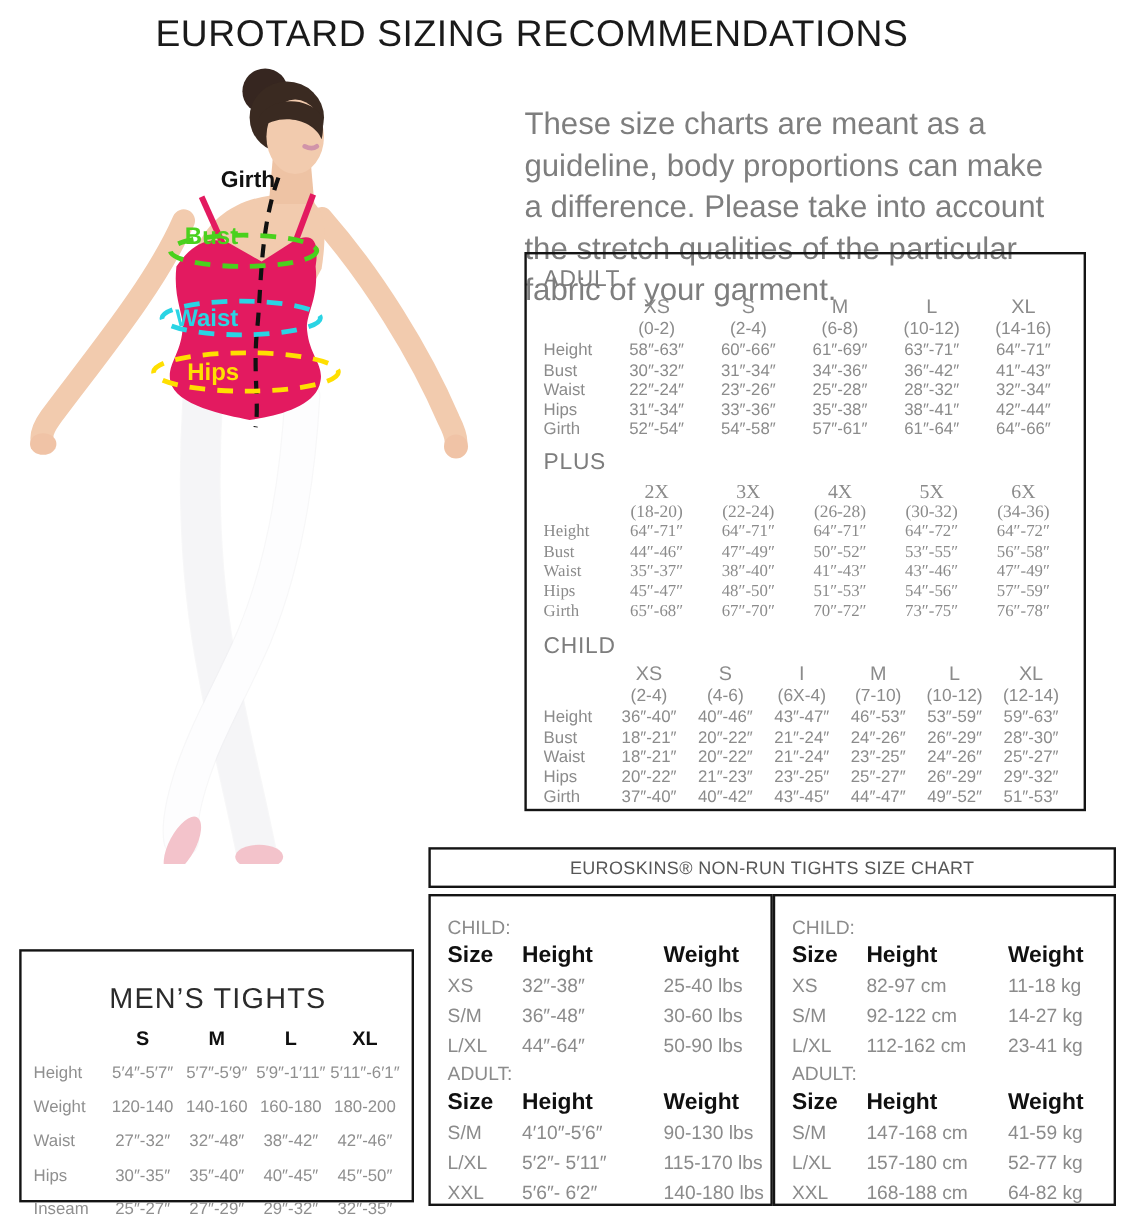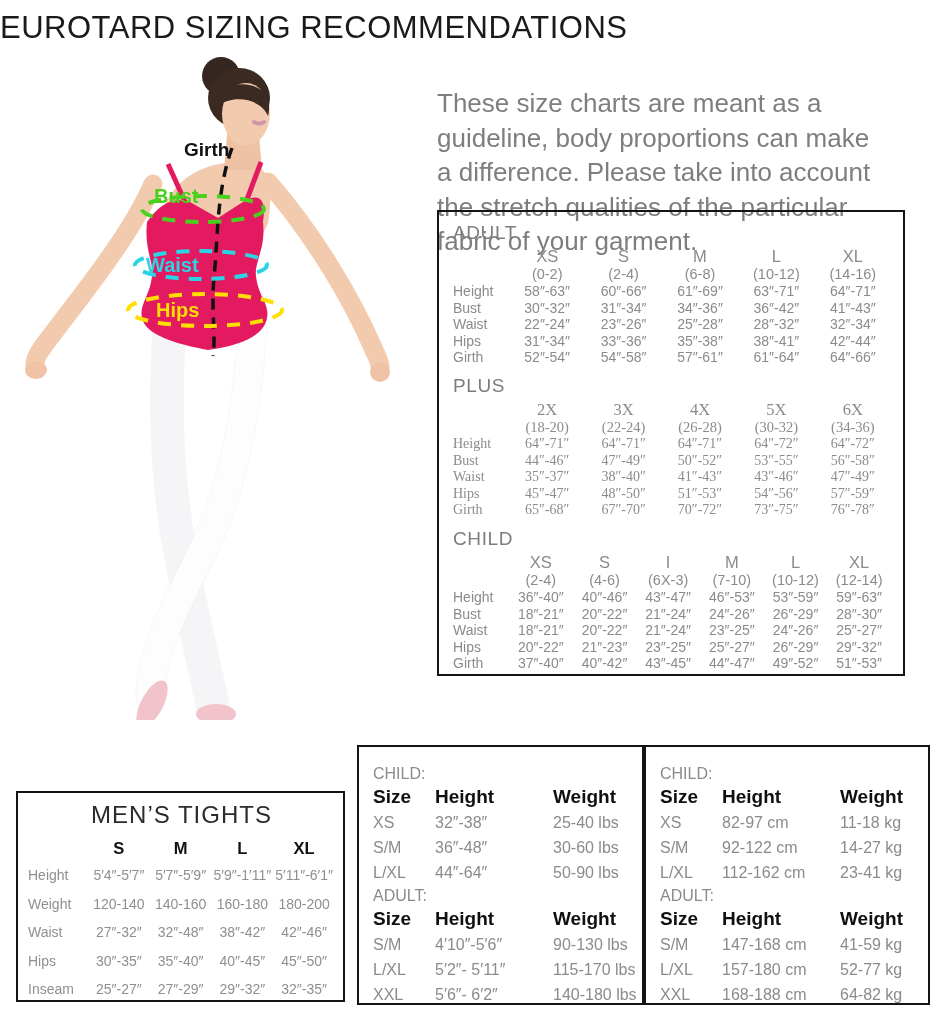--- a/index.html
+++ b/index.html
@@ -1,21 +1,21 @@
 <!DOCTYPE html>
 <html><head>
 <meta charset="utf-8">
 <style>
   html,body{margin:0;padding:0;background:#ffffff;}
   .page{
     position:relative;width:940px;height:1024px;background:#fff;overflow:hidden;
     font-family:"Liberation Sans","DejaVu Sans",sans-serif;
   }
   .main-title{
-    position:absolute;left:0;top:10px;width:757px;text-align:left;
+    position:absolute;left:0;top:10px;width:757px;text-align:right;
     font-size:31px;font-weight:300;color:#1a1a1a;letter-spacing:0.5px;
   }
   .dancer-wrap{position:absolute;left:18px;top:52px;width:412px;height:668px;}
   .intro-text{
     position:absolute;left:437px;top:86px;width:452px;
     font-size:26px;line-height:1.33;color:#7e7e7e;
   }
   
   .size-chart-box{
     position:absolute;left:437px;top:210px;width:468px;height:466px;
@@ -44,21 +44,21 @@
   }
   .es-panel.imperial{left:357px;}
   .es-panel.metric{left:644px;width:286px;}
   .group-label{font-size:16px;color:#8b8b8b;margin:2px 0 0 0;}
   .panel-grid{display:grid;grid-template-columns:62px 118px 1fr;}
   .pcell{font-size:16px;color:#8b8b8b;line-height:25px;white-space:nowrap;}
   .pcell.phead{font-size:19px;font-weight:bold;color:#101010;line-height:27px;}
   
   .mens-box{
     position:absolute;left:16px;top:791px;width:329px;height:211px;
-    border:2px solid #141414;box-sizing:border-box;padding:2px 8px 0 10px;
+    border:2px solid #141414;box-sizing:border-box;padding:20px 8px 0 10px;
   }
   .mens-title{
     text-align:center;font-size:24px;font-weight:300;color:#2b2b2b;
     letter-spacing:1px;margin:6px 0 6px 0;
   }
   .mens-grid{display:grid;grid-template-columns:60px 1fr 1fr 1fr 1fr;}
   .mcell{font-size:14px;color:#8f8f8f;line-height:28.5px;text-align:center;white-space:nowrap;}
   .mcell.mhead{font-size:16.5px;font-weight:bold;color:#101010;line-height:26px;}
   .mcell.mlabel{text-align:left;}
   svg text{font-family:"Liberation Sans","DejaVu Sans",sans-serif;}
@@ -218,21 +218,21 @@
           <div class="cell"></div>
           <div class="cell size-name">XS</div>
           <div class="cell size-name">S</div>
           <div class="cell size-name">I</div>
           <div class="cell size-name">M</div>
           <div class="cell size-name">L</div>
           <div class="cell size-name">XL</div>
           <div class="cell"></div>
           <div class="cell size-range">(2-4)</div>
           <div class="cell size-range">(4-6)</div>
-          <div class="cell size-range">(6X-3)</div>
+          <div class="cell size-range">(6X-4)</div>
           <div class="cell size-range">(7-10)</div>
           <div class="cell size-range">(10-12)</div>
           <div class="cell size-range">(12-14)</div>
           <div class="cell row-label">Height</div>
           <div class="cell value">36″-40″</div>
           <div class="cell value">40″-46″</div>
           <div class="cell value">43″-47″</div>
           <div class="cell value">46″-53″</div>
           <div class="cell value">53″-59″</div>
           <div class="cell value">59″-63″</div>
@@ -261,20 +261,21 @@
           <div class="cell value">37″-40″</div>
           <div class="cell value">40″-42″</div>
           <div class="cell value">43″-45″</div>
           <div class="cell value">44″-47″</div>
           <div class="cell value">49″-52″</div>
           <div class="cell value">51″-53″</div>
         </div>
       </div>
     </div>
 
+  <div class="es-header">EUROSKINS® NON-RUN TIGHTS SIZE CHART</div>
   <div class="es-panel imperial">
       <div class="group-label">CHILD:</div>
       <div class="panel-grid">
         <div class="pcell phead">Size</div>
         <div class="pcell phead">Height</div>
         <div class="pcell phead">Weight</div>
         <div class="pcell">XS</div>
         <div class="pcell">32″-38″</div>
         <div class="pcell">25-40 lbs</div>
         <div class="pcell">S/M</div>

